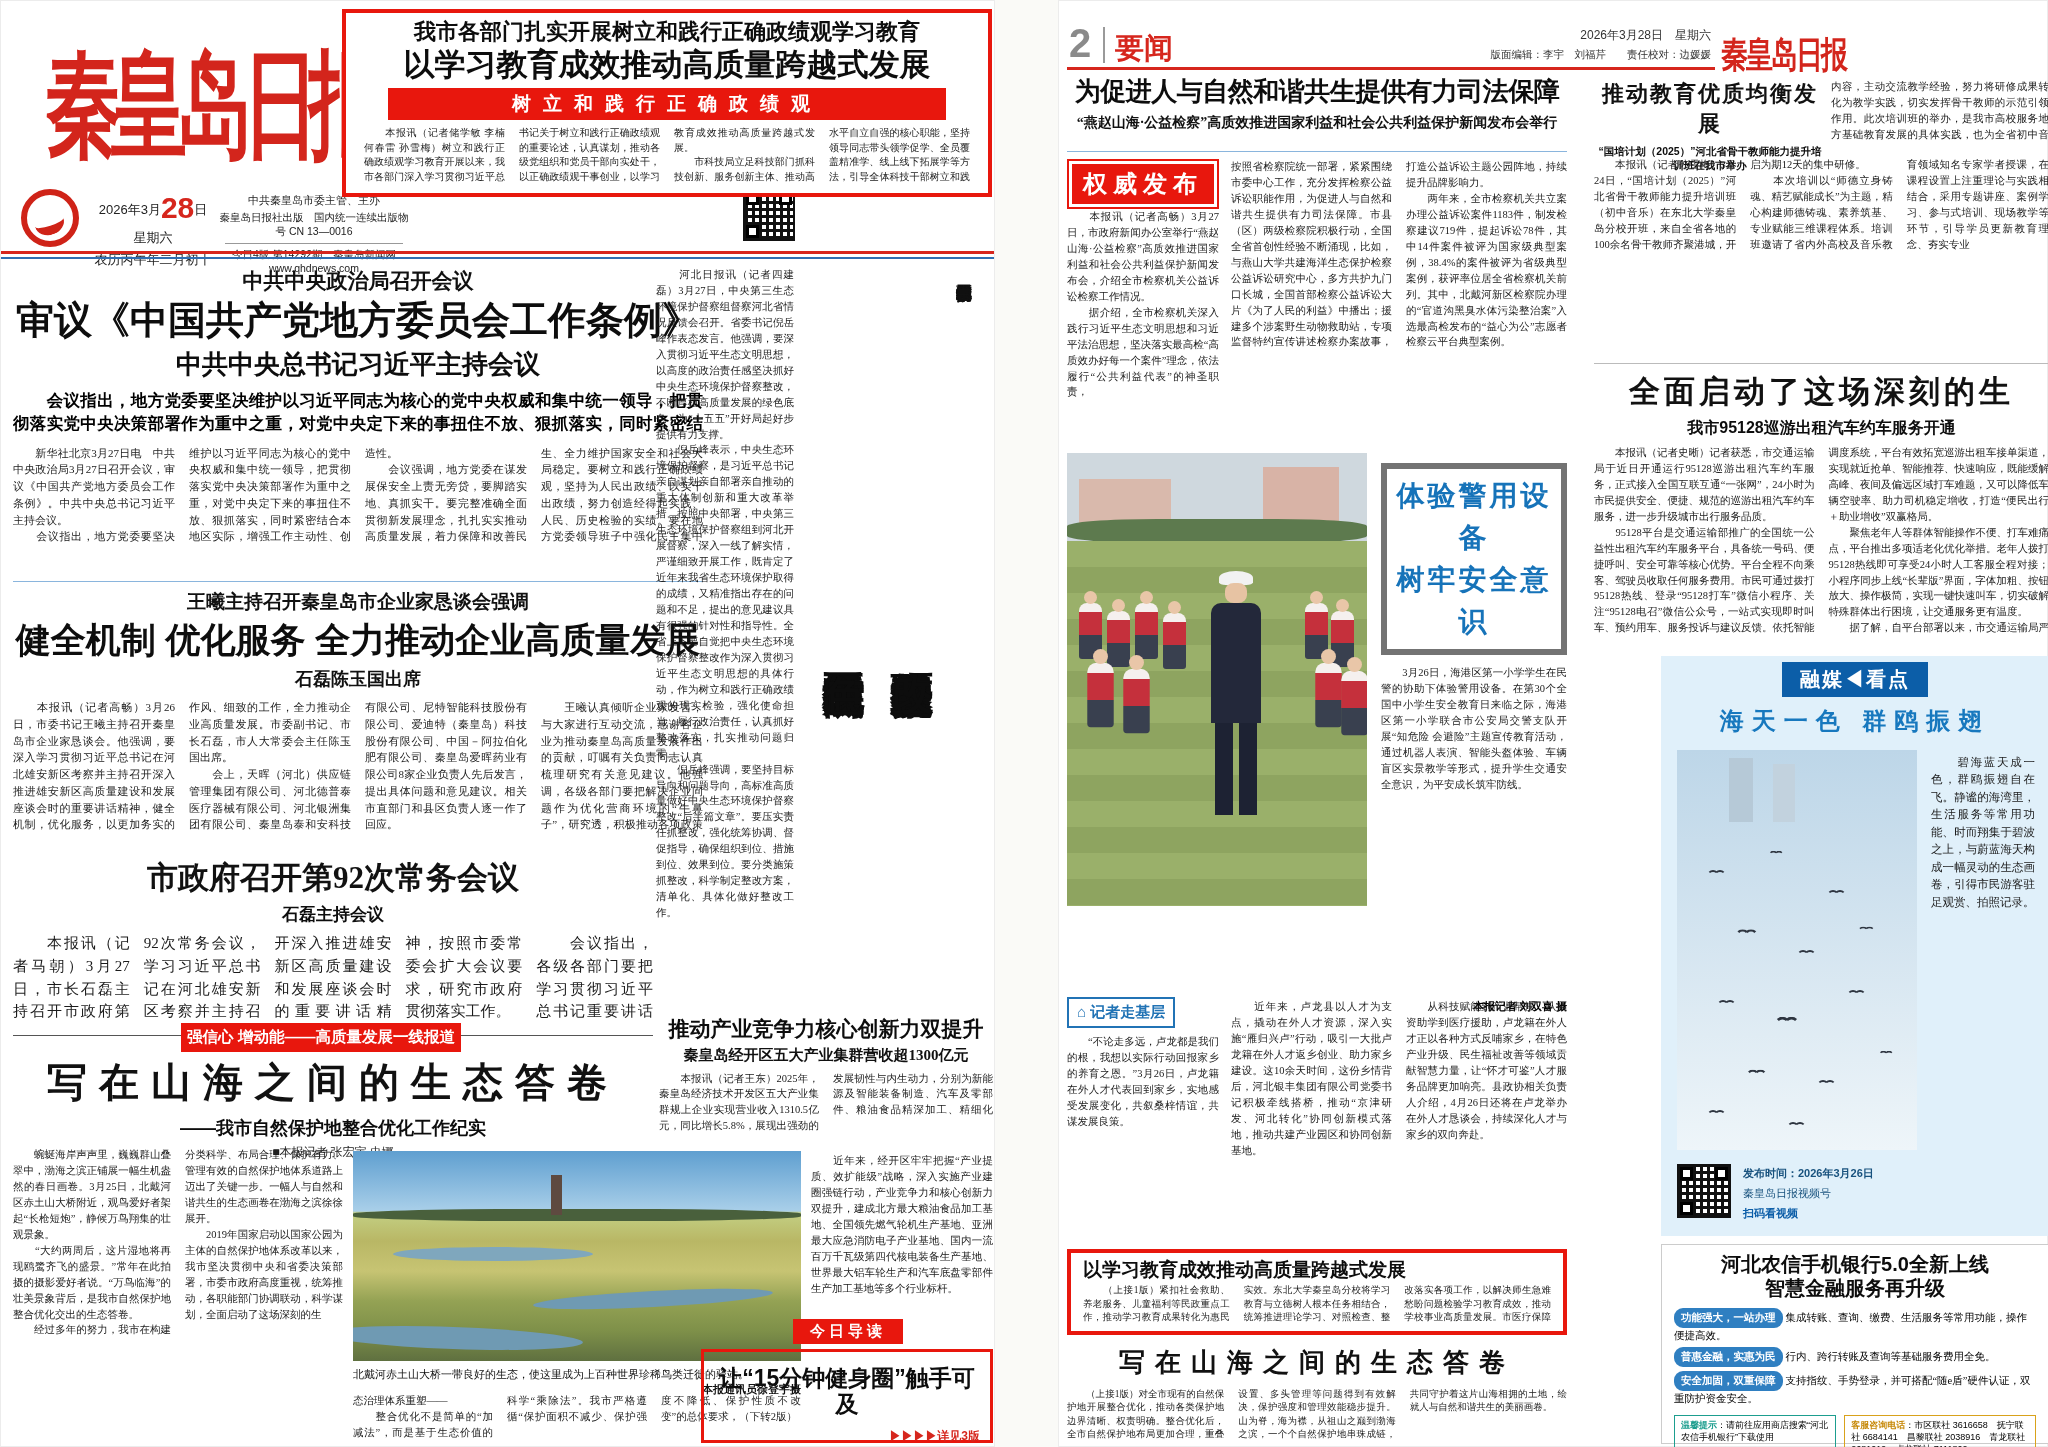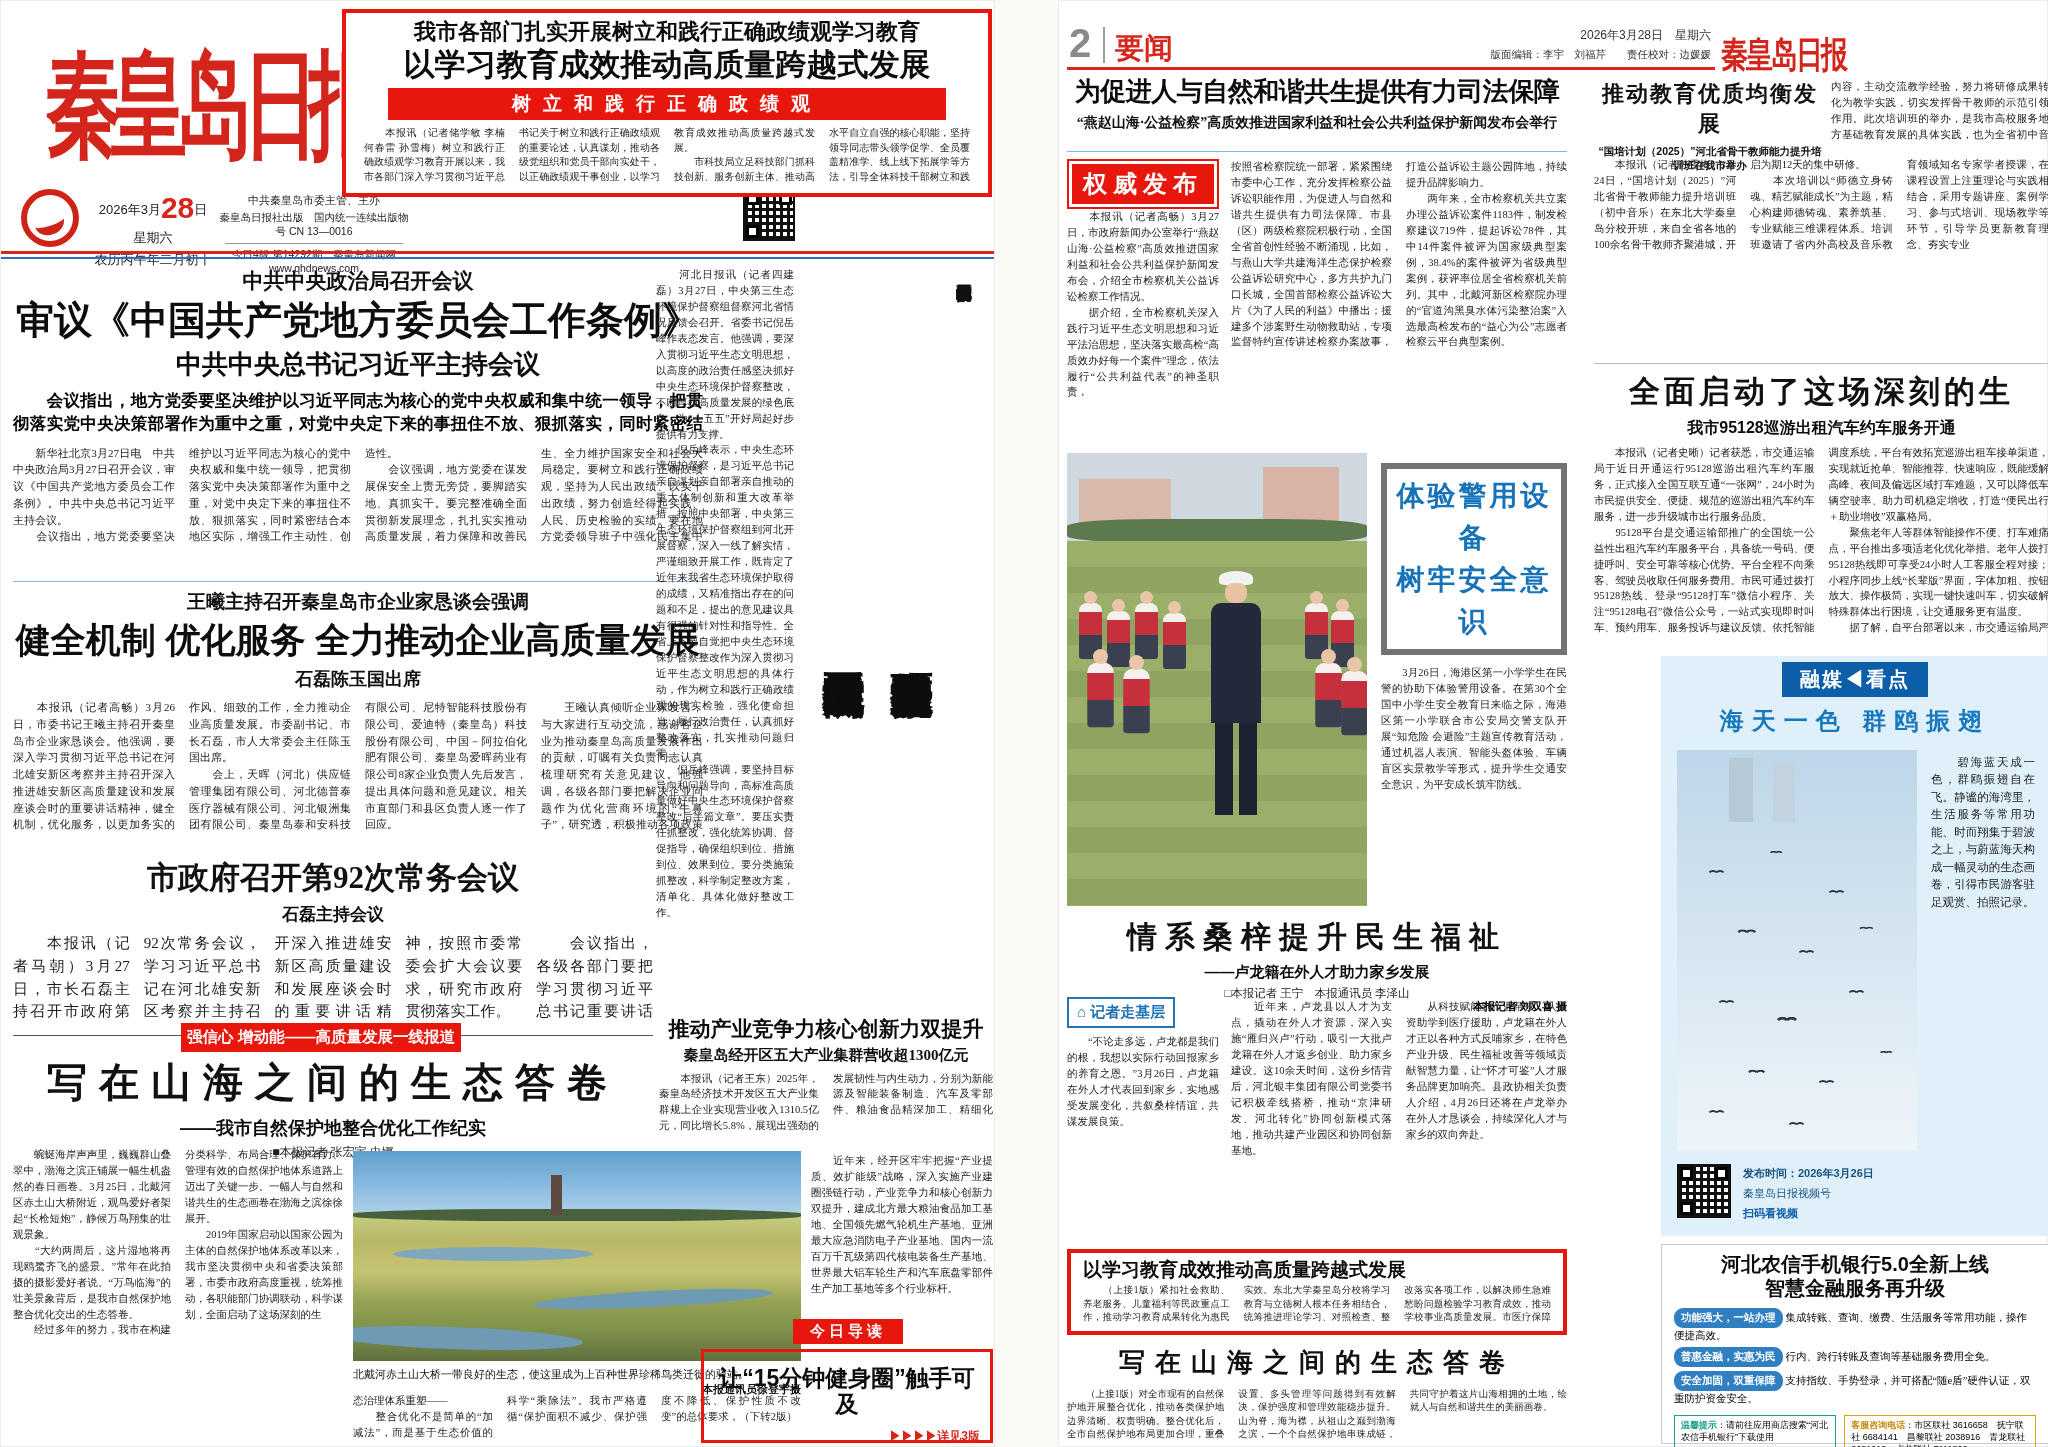--- a/index.html
+++ b/index.html
@@ -208,25 +208,20 @@
 
   <div class="ab" style="left:322px;top:462px;width:186px">
     <div class="c bold" style="font-size:28px;letter-spacing:3px;color:#1673b9;line-height:1.5;padding:6px 0;border:6px solid #737373">
       <div>体验警用设备</div>
       <div>树牢安全意识</div>
     </div>
     <div class="b" style="margin-top:10px;height:330px;font-size:10.5px;column-count:1">　　3月26日，海港区第一小学学生在民警的协助下体验警用设备。在第30个全国中小学生安全教育日来临之际，海港区第一小学联合市公安局交警支队开展“知危险 会避险”主题宣传教育活动，通过机器人表演、智能头盔体验、车辆盲区实景教学等形式，提升学生交通安全意识，为平安成长筑牢防线。</div>
     <div class="bold" style="font-size:11px;text-align:right;margin-top:4px">本报记者 刘双喜 摄</div>
   </div>
 
-  <div class="ab" style="left:8px;top:916px;width:500px">
-    <div class="k" style="font-size:30px;letter-spacing:8px">情系桑梓提升民生福祉</div>
-    <div class="hl sans" style="font-size:15px;margin-top:6px">——卢龙籍在外人才助力家乡发展</div>
-    <div class="c serif" style="font-size:11.5px;margin-top:5px;color:#222">□本报记者 王宁　本报通讯员 李泽山</div>
-  </div>
   <div class="ab" style="left:8px;top:996px;width:152px">
     <div style="border:2px solid #2173b5;color:#2173b5;font-weight:700;font-size:15px;padding:4px 8px;display:inline-block"><span>⌂ </span><span>记者走基层</span></div>
     <div class="b" style="margin-top:6px;height:200px;font-size:10.5px;column-count:1">　　“不论走多远，卢龙都是我们的根，我想以实际行动回报家乡的养育之恩。”3月26日，卢龙籍在外人才代表回到家乡，实地感受发展变化，共叙桑梓情谊，共谋发展良策。</div>
   </div>
   <div class="ab b" style="left:172px;top:998px;width:336px;height:240px;font-size:10.5px;column-count:2">　　近年来，卢龙县以人才为支点，撬动在外人才资源，深入实施“雁归兴卢”行动，吸引一大批卢龙籍在外人才返乡创业、助力家乡建设。这10余天时间，这份乡情背后，河北银丰集团有限公司党委书记积极牵线搭桥，推动“京津研发、河北转化”协同创新模式落地，推动共建产业园区和协同创新基地。
 　　从科技赋能到产业帮扶，从捐资助学到医疗援助，卢龙籍在外人才正以各种方式反哺家乡，在特色产业升级、民生福祉改善等领域贡献智慧力量，让“怀才可鉴”人才服务品牌更加响亮。县政协相关负责人介绍，4月26日还将在卢龙举办在外人才恳谈会，持续深化人才与家乡的双向奔赴。</div>
 
   <div class="ab redbox" style="left:8px;top:1248px;width:500px;height:86px;padding:6px 12px">
     <div class="hl sans" style="font-size:19px;text-align:left">以学习教育成效推动高质量跨越式发展</div>
     <div class="b" style="margin-top:4px;height:46px;font-size:9.5px;line-height:1.4;column-count:3">　　（上接1版）紧扣社会救助、养老服务、儿童福利等民政重点工作，推动学习教育成果转化为惠民实效。东北大学秦皇岛分校将学习教育与立德树人根本任务相结合，统筹推进理论学习、对照检查、整改落实各项工作，以解决师生急难愁盼问题检验学习教育成效，推动学校事业高质量发展。市医疗保障局聚焦群众就医报销堵点问题，深入开展“学查改”一体推进，让参保群众切实感受到学习教育带来的新变化、新气象。</div>

